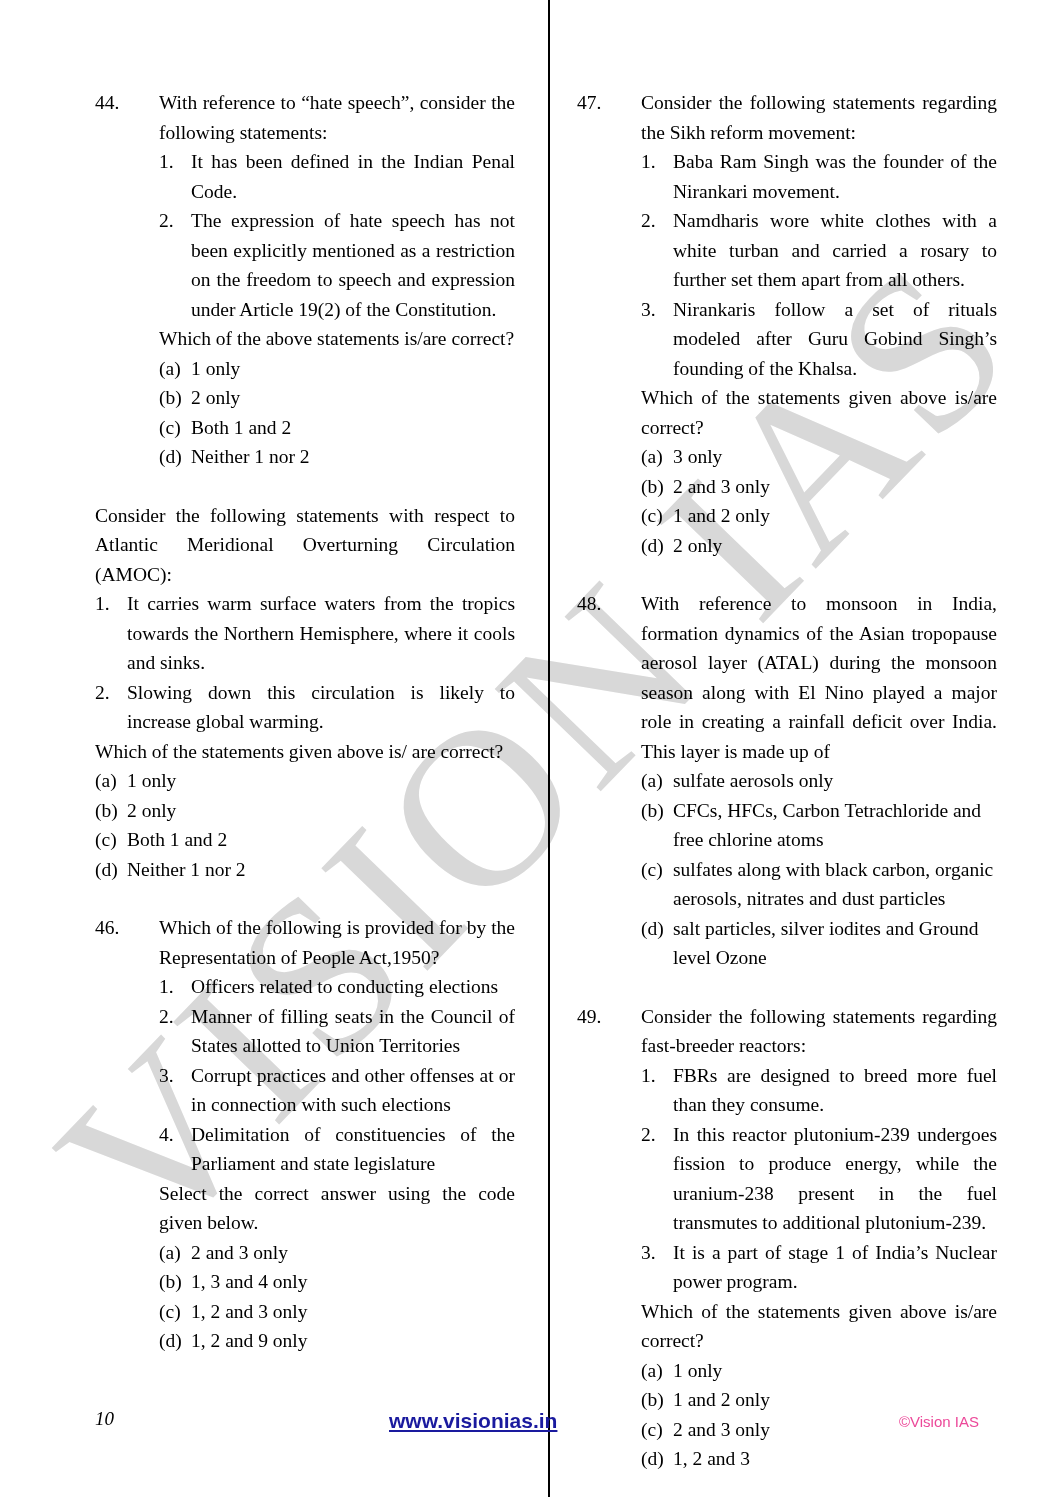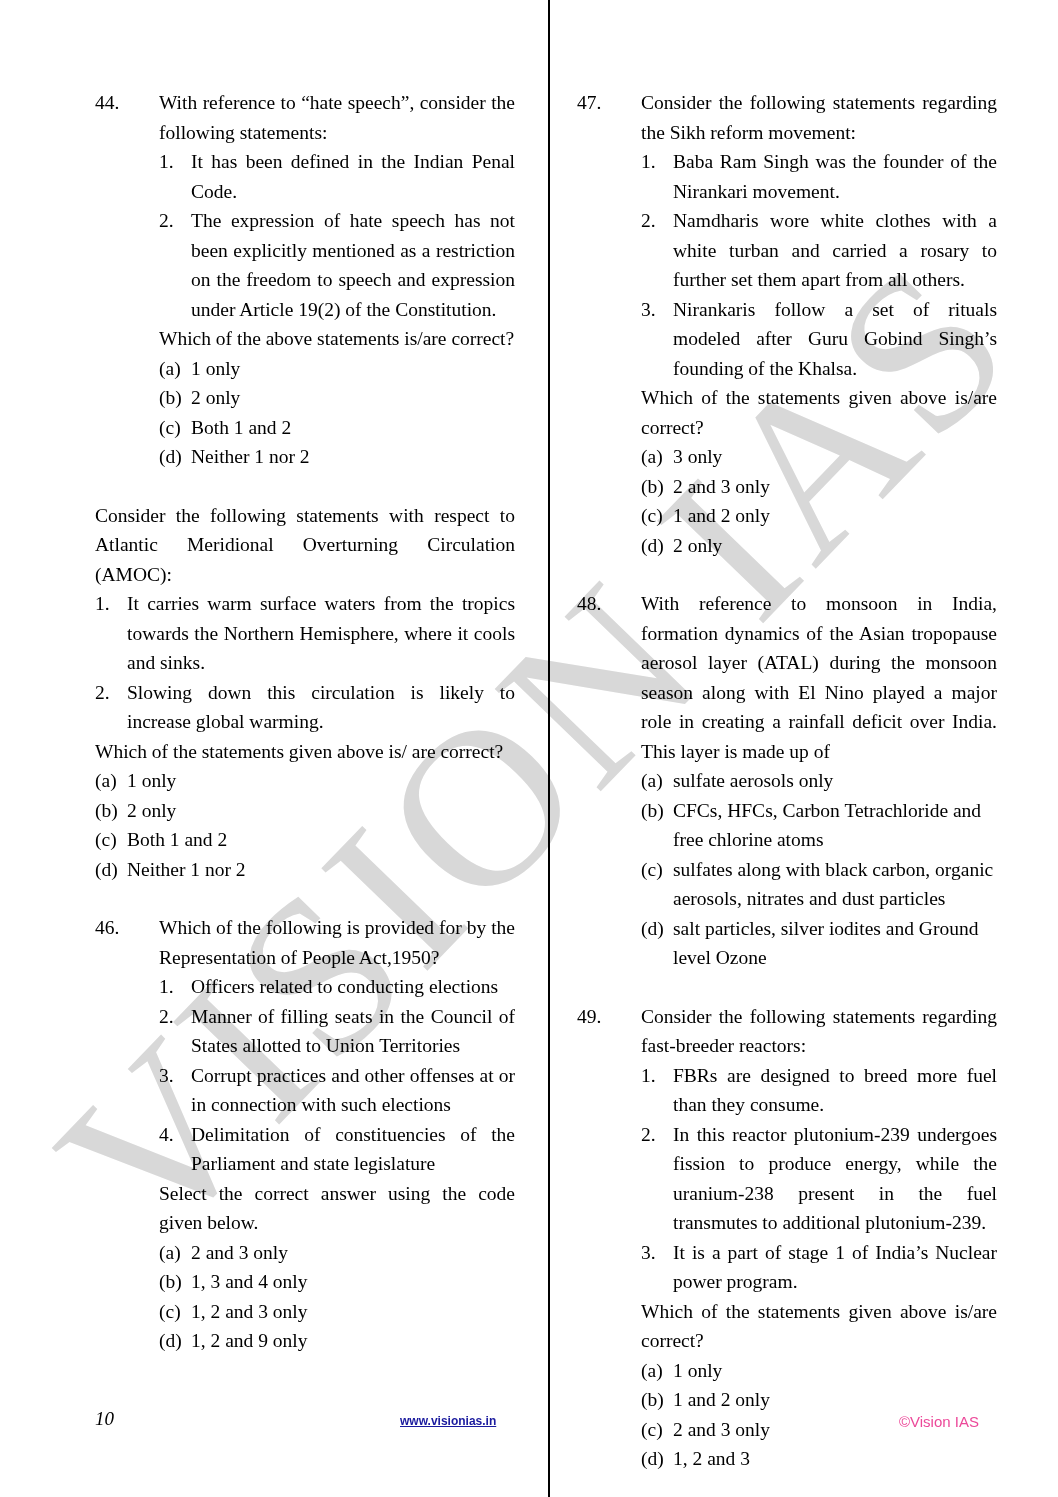--- a/index.html
+++ b/index.html
@@ -32,23 +32,23 @@
   .q-para { margin:0; text-align:justify; }
   .statement, .option { display:flex; }
   .s-num, .o-label { flex:0 0 32px; width:32px; }
   .s-text { flex:1; text-align:justify; }
   .o-text { flex:1; }
   .footer-page {
     position:absolute; left:95px; top:1407px; z-index:2;
     font-size:19px; line-height:24px;font-style:italic;
   }
   .footer-link {
-    position:absolute; left:400px; top:1410px; z-index:2;
+    position:absolute; left:389px; top:1410px; z-index:2;
     font-family:"Liberation Sans","DejaVu Sans",sans-serif;
-    font-size:12px; font-weight:bold; line-height:22px;
+    font-size:21px; font-weight:bold; line-height:22px;
     color:#1a1a9e; text-decoration:underline; cursor:pointer;
   }
   .footer-copy {
     position:absolute; left:899px; top:1411px; z-index:2;
     font-family:"Liberation Sans","DejaVu Sans",sans-serif;
     font-size:15px; line-height:22px; color:#ec4899;
   }
 </style>
 </head>
 <body>

